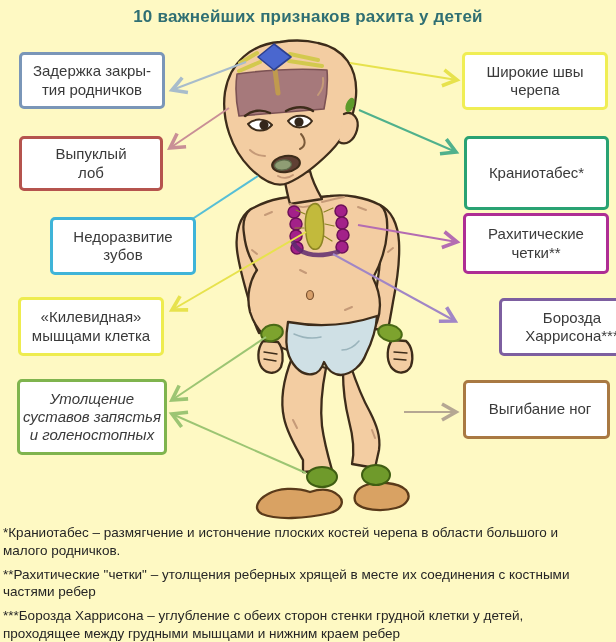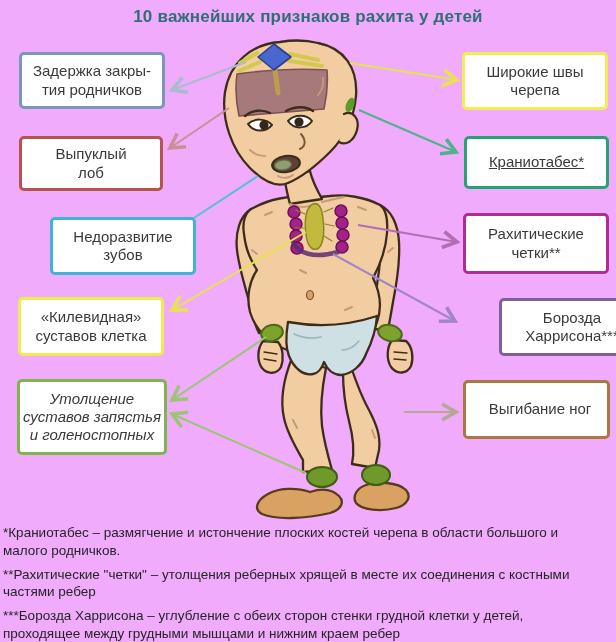--- a/index.html
+++ b/index.html
@@ -1,38 +1,38 @@
 <!DOCTYPE html>
 <html><head>
 <meta charset="utf-8">
 <style>
   html,body{margin:0;padding:0;background:#ffffff;}
   .canvas{
-    position:relative;width:616px;height:642px;background:#f0abfc;overflow:hidden;
+    position:relative;width:616px;height:642px;background:#fef9c3;overflow:hidden;
     font-family:"Liberation Sans","DejaVu Sans",sans-serif;
   }
   .title{
     position:absolute;left:0;top:7px;width:616px;text-align:center;
     font-size:17px;font-weight:bold;letter-spacing:.2px;
   }
   .figure-layer{position:absolute;left:0;top:0;width:616px;height:642px;}
   .sign-box{
     position:absolute;box-sizing:border-box;background:#ffffff;
     border:3px solid #999;border-radius:5px;
     display:flex;align-items:center;justify-content:center;text-align:center;
     font-size:15px;line-height:1.22;color:#3a3a3a;white-space:pre-line;
     z-index:3;
   }
   .b-l1{left:19px;top:52px;width:146px;height:57px;}
   .b-l2{left:19px;top:136px;width:144px;height:55px;}
   .b-l3{left:18px;top:217px;width:146px;height:58px;}
   .b-l4{left:18px;top:297px;width:146px;height:59px;}
   .b-l5{left:17px;top:379px;width:150px;height:76px;}
   .b-r1{left:462px;top:52px;width:146px;height:58px;}
-  .b-r2{left:464px;top:136px;width:145px;height:53px;text-decoration:underline;}
+  .b-r2{left:464px;top:136px;width:145px;height:74px;}
   .b-r3{left:463px;top:213px;width:146px;height:61px;}
   .b-r4{left:463px;top:298px;width:146px;height:58px;margin-left:36px;}
   .b-r5{left:463px;top:380px;width:147px;height:59px;padding-left:7px;}
   .footnotes{
     position:absolute;left:3px;top:524px;width:610px;z-index:3;
     font-size:13.5px;line-height:1.32;color:#252525;
   }
   .footnotes p{margin:0 0 6px 0;white-space:pre-line;}
 </style>
 </head>
@@ -169,21 +169,21 @@
     </g>
   </svg>
 
   <div class="sign-box b-l2" style="border-color: rgb(181, 84, 78);">Выпуклый
 лоб</div>
   <div class="sign-box b-l1" style="border-color: rgb(122, 150, 184);">Задержка закры-
 тия родничков</div>
   <div class="sign-box b-l3" style="border-color: rgb(63, 180, 216); margin-left: 32px;">Недоразвитие
 зубов</div>
   <div class="sign-box b-l4" style="border-color: rgb(238, 236, 79);">«Килевидная»
-суставов клетка</div>
+мышцами клетка</div>
   <div class="sign-box b-l5" style="border-color: rgb(127, 180, 78); font-style: italic;">Утолщение
 суставов запястья
 и голеностопных</div>
 
   <div class="sign-box b-r1" style="border-color: rgb(240, 238, 84);">Широкие швы
 черепа</div>
   <div class="sign-box b-r2" style="border-color: rgb(41, 162, 115);">Краниотабес*</div>
   <div class="sign-box b-r3" style="border-color: rgb(174, 45, 148);">Рахитические
 четки**</div>
   <div class="sign-box b-r4" style="border-color: rgb(125, 95, 160);">Борозда

